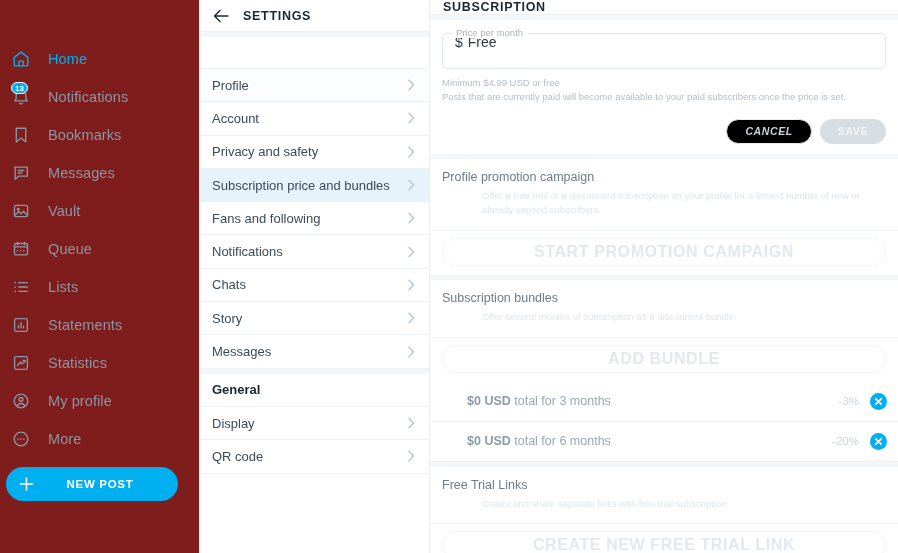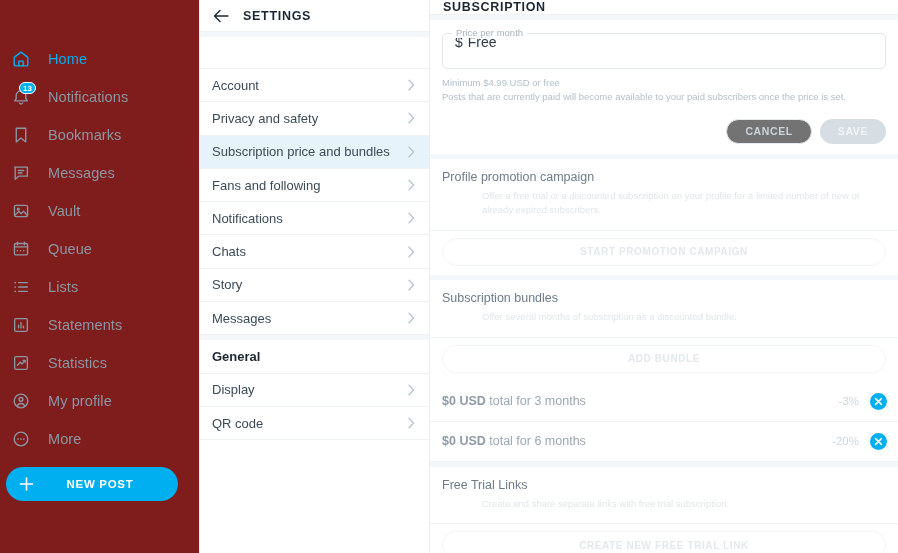--- a/index.html
+++ b/index.html
@@ -29,21 +29,21 @@
     display: flex; align-items: center; justify-content: center;
     color: #8a96a3; position: relative;
   }
   .nav-ico svg { display: block; }
   .nav-label {
     font-size: 14.5px; color: #8a96a3; letter-spacing: .1px;
   }
   .nav-item.active .nav-label { color: #00aff0; }
   .nav-item.active .nav-ico { color: #00aff0; }
   .badge {
-    position: absolute; top: -2px; left: 11px;
+    position: absolute; top: -2px; left: 3px;
     background: #00aff0; color: #fff;
     font-size: 8px; font-weight: bold;
     border-radius: 7px; min-width: 15px; height: 12px;
     display: flex; align-items: center; justify-content: center;
     padding: 0 3px; border: 1.5px solid #fff;
     letter-spacing: 0;
   }
   .newpost {
     margin: 9px 8px 0 6px;
     height: 34px; border-radius: 19px;
@@ -129,45 +129,45 @@
   .btnrow {
     display: flex; justify-content: flex-end; align-items: center;
     gap: 8px; padding: 6px 12px 10px 12px;
   }
   .btn {
     height: 25px; border-radius: 14px; font-size: 10.5px;
     font-weight: bold; letter-spacing: .6px;
     display: flex; align-items: center; justify-content: center;
     padding: 0 18px; border: none; cursor: default;
   }
-  .btn.outline { background: #737373; border: 1px solid #e6ecf0; color: #c9d3db; }
+  .btn.outline { background: #000000; border: 1px solid #e6ecf0; color: #c9d3db; font-style: italic; }
   .btn.filled  { background: #d6dde3; color: #f1f5f7; }
 
   
   .sect { padding: 11px 16px 12px 12px; }
   .sect-title { font-size: 12.5px; color: #6e7c8a; margin-bottom: 5px; }
   .sect-desc { font-size: 9.5px; color: #e0e6ea; line-height: 1.55; margin-left: 40px; }
   .wide-btn {
     margin: 7px 12px 9px 12px;
     height: 28px; border-radius: 16px;
     border: 1px solid #f2f5f7; background: #fff;
     display: flex; align-items: center; justify-content: center;
-    font-size: 10px; font-weight: bold; letter-spacing: .6px;
+    font-size: 16px; font-weight: bold; letter-spacing: .6px;
     color: #e2e8ec; cursor: default;
   }
 
   
   .bundle {
     height: 40px; background: #fff;
     display: flex; align-items: center;
     padding: 0 11px 0 12px;
     border-bottom: 1px solid #eef2f5;
   }
   .bundle-text { font-size: 12.5px; color: #9aa8b4; flex: 1 1 auto; }
-  .bundle-text b { color: #8d9ba8; font-weight: bold; }
+  .bundle-text b { color: #8d9ba8; font-weight: bold; margin-left: 25px; }
   .bundle-disc { font-size: 11.5px; color: #cdd6dd; margin-right: 11px; }
   .x-btn {
     width: 17px; height: 17px; border-radius: 50%;
     background: #00aff0; display: flex; align-items: center; justify-content: center;
     cursor: pointer; flex: 0 0 17px;
   }
 </style>
 </head>
 <body>
 
@@ -294,20 +294,28 @@
       <span class="arrow">
         <svg width="16" height="14" viewBox="0 0 16 14">
             <path d="M7 1.5L1.5 7 7 12.5M1.6 7H15" stroke="#1b2733" stroke-width="1.4" fill="none" stroke-linecap="round" stroke-linejoin="round"></path>
           </svg>
       </span>
       <span class="set-title">SETTINGS</span>
     </div>
     <div class="gapband"></div>
     <div class="blankblock"></div>
     <div id="setrows">
+        <div class="set-row tint">
+          <span class="lbl">Profile</span>
+          <span class="chev">
+            <svg width="11" height="14" viewBox="0 0 11 14" fill="none" stroke="currentColor" stroke-width="1.4" stroke-linecap="round" stroke-linejoin="round">
+              <path d="M3 2.2 7.6 7 3 11.8"></path>
+            </svg>
+          </span>
+        </div>
         <div class="set-row">
           <span class="lbl">Account</span>
           <span class="chev">
             <svg width="11" height="14" viewBox="0 0 11 14" fill="none" stroke="currentColor" stroke-width="1.4" stroke-linecap="round" stroke-linejoin="round">
               <path d="M3 2.2 7.6 7 3 11.8"></path>
             </svg>
           </span>
         </div>
         <div class="set-row">
           <span class="lbl">Privacy and safety</span>

